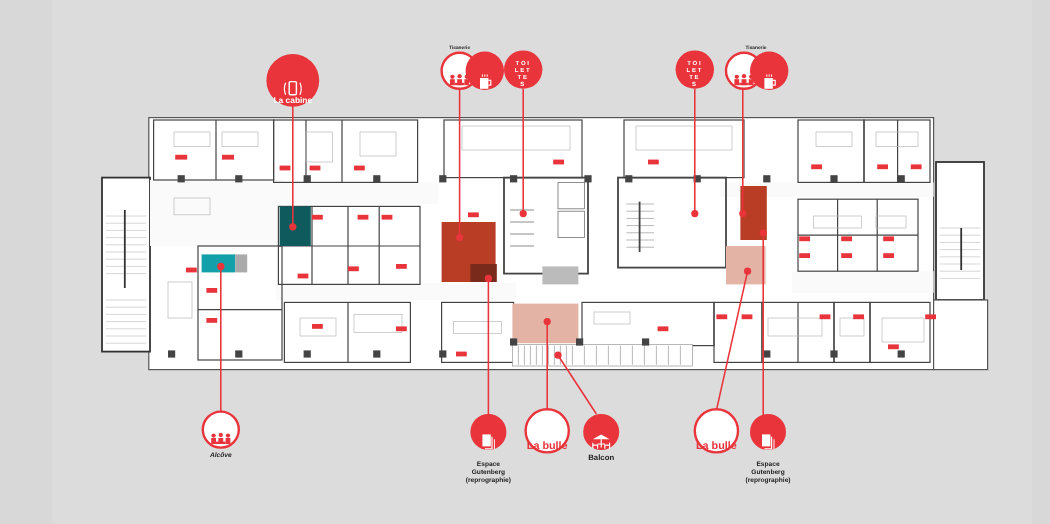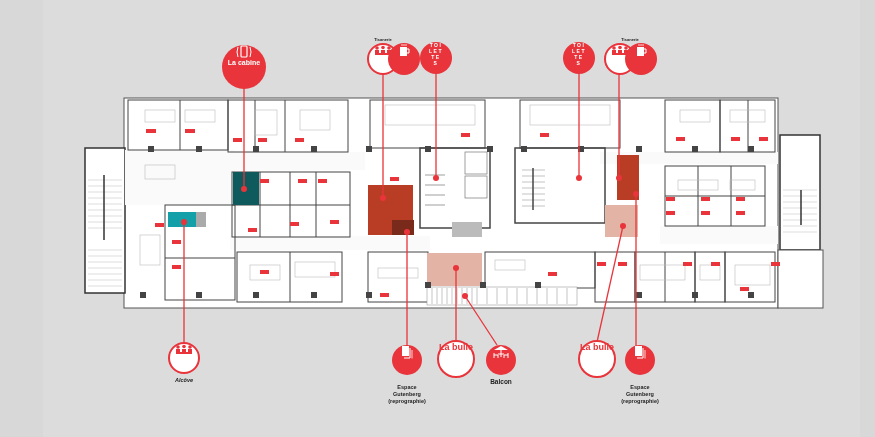--- a/index.html
+++ b/index.html
@@ -1,19 +1,19 @@
 <!DOCTYPE html>
 <html><head>
 <meta charset="utf-8">
 <style>
   html,body{margin:0;padding:0;}
   body{width:875px;height:437px;background:#d8d8d8;position:relative;overflow:hidden;font-family:"Liberation Sans",sans-serif;}
   .panel{position:absolute;left:43px;top:0;width:817px;height:437px;background:#dcdcdd;}
   .plan{position:absolute;left:0;top:0;width:875px;height:437px;}
-  .marker{position:absolute;border-radius:50%;box-sizing:border-box;display:flex;align-items:center;justify-content:flex-start;flex-direction:column;}
+  .marker{position:absolute;border-radius:50%;box-sizing:border-box;display:flex;align-items:center;justify-content:flex-end;flex-direction:column;}
   .marker.solid{background:#e8343a;color:#fff;}
   .marker.ring{background:#fff;border:2px solid #e8343a;color:#e8343a;}
   .mlabel{font-weight:bold;font-size:7px;line-height:8px;text-align:center;}
   .caption{position:absolute;font-size:5.5px;font-weight:bold;color:#222;text-align:center;line-height:7px;white-space:pre-line;}
   .toilet{font-size:5px;font-weight:bold;letter-spacing:1.5px;line-height:6px;text-align:center;width:14px;word-break:break-all;}
   .bulle{font-size:9px;font-weight:bold;}
 </style>
 </head>
 <body>
 

